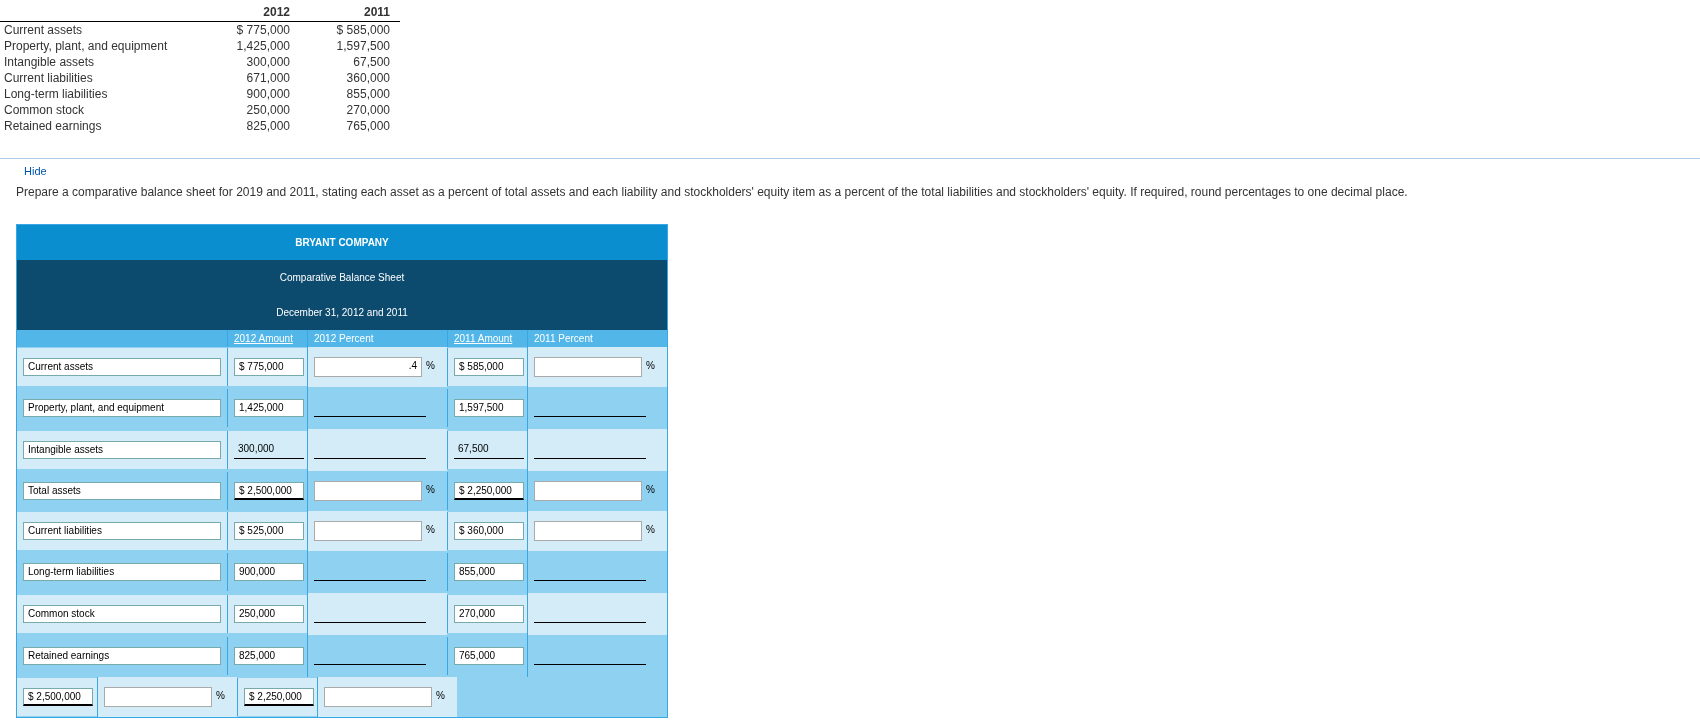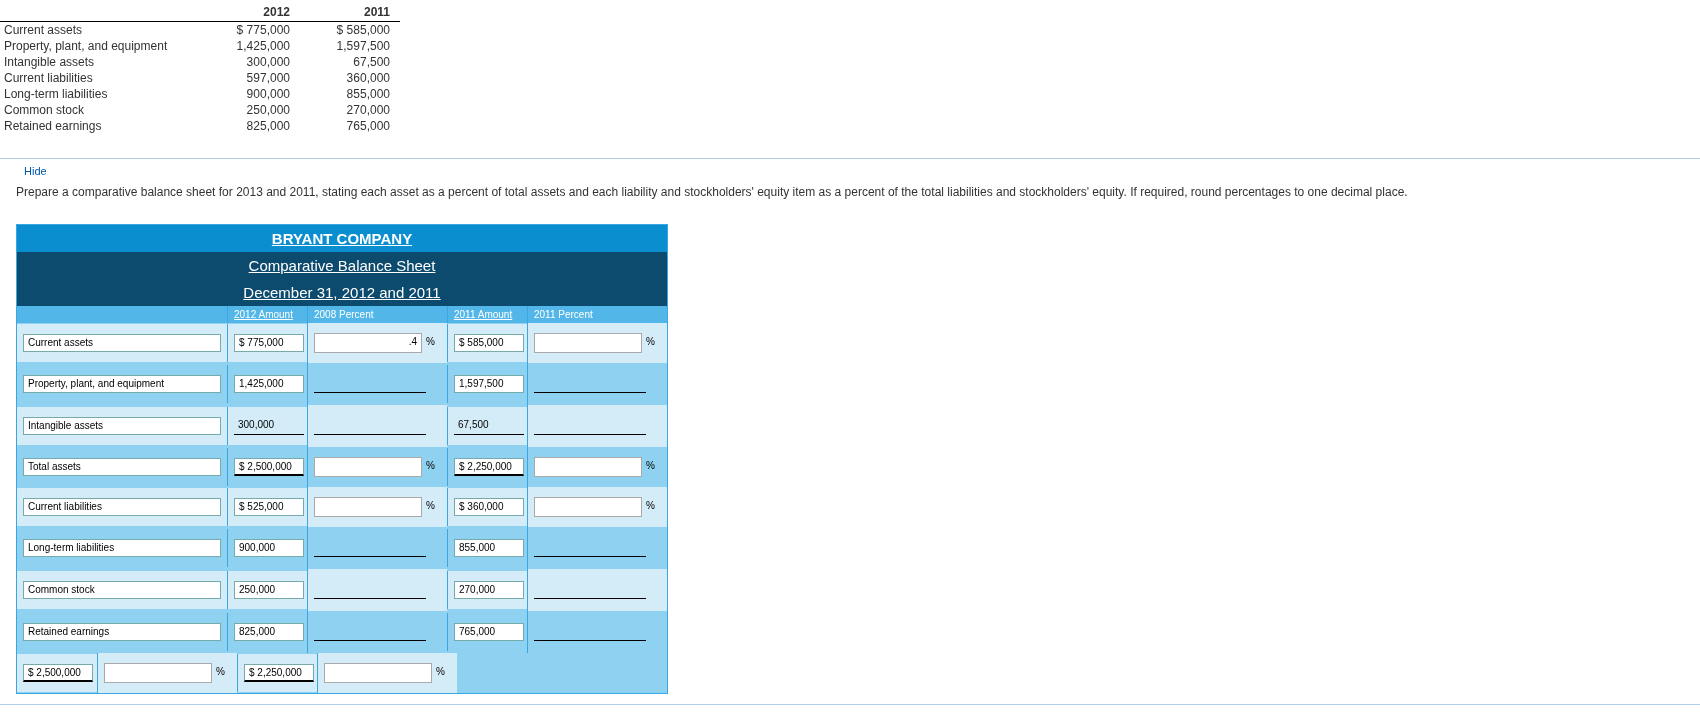--- a/index.html
+++ b/index.html
@@ -58,23 +58,22 @@
     margin-left:16px;
     border:1px solid #3aa7e5;
     display:inline-block;
     background:#8ed1f0;
   }
   .ws-head {
     background:#0a8ecf;
     color:#fff;
     font-weight:bold;
     text-align:center;
-    font-size:15px;
-    padding:5px 0;
-    text-decoration:underline;
+    font-size:10px;
+    padding:12px 0;
   }
   .ws-head.sub { font-weight:normal; background:#0c4a6e;}
   .col-row { display:flex; }
   .cell {
     padding:3px 6px;
     font-size:10px;
     color:#fff;
     text-align:left;
   }
   .chdr {
@@ -167,21 +166,21 @@
           <td class="col">1,425,000</td>
           <td class="col">1,597,500</td>
         </tr>
         <tr>
           <td class="lbl">Intangible assets</td>
           <td class="col">300,000</td>
           <td class="col">67,500</td>
         </tr>
         <tr>
           <td class="lbl">Current liabilities</td>
-          <td class="col">597,000</td>
+          <td class="col">671,000</td>
           <td class="col">360,000</td>
         </tr>
         <tr>
           <td class="lbl">Long-term liabilities</td>
           <td class="col">900,000</td>
           <td class="col">855,000</td>
         </tr>
         <tr>
           <td class="lbl">Common stock</td>
           <td class="col">250,000</td>
@@ -191,30 +190,30 @@
           <td class="lbl">Retained earnings</td>
           <td class="col">825,000</td>
           <td class="col">765,000</td>
         </tr>
       </tbody>
   </table>
 </div>
 
 <div class="divider-panel">
   <span class="hide-link">Hide</span>
-  <div class="instruction">Prepare a comparative balance sheet for 2013 and 2011, stating each asset as a percent of total assets and each liability and stockholders' equity item as a percent of the total liabilities and stockholders' equity. If required, round percentages to one decimal place.</div>
+  <div class="instruction">Prepare a comparative balance sheet for 2019 and 2011, stating each asset as a percent of total assets and each liability and stockholders' equity item as a percent of the total liabilities and stockholders' equity. If required, round percentages to one decimal place.</div>
 
   <div class="worksheet">
     <div class="ws-head">BRYANT COMPANY</div>
     <div class="ws-head sub">Comparative Balance Sheet</div>
     <div class="ws-head sub">December 31, 2012 and 2011</div>
     <div class="col-row">
       <div class="cell chdr w-lbl"></div>
       <div class="cell chdr w-amt">2012 Amount</div>
-      <div class="cell chdr w-pct">2008 Percent</div>
+      <div class="cell chdr w-pct">2012 Percent</div>
       <div class="cell chdr w-amt">2011 Amount</div>
       <div class="cell chdr w-pct">2011 Percent</div>
     </div>
     <div id="ws-body">
         <div class="body-row">
           <div class="bcell w-lbl alt0"><span class="rowlbl">Current assets</span></div>
           <div class="bcell w-amt alt0"><span class="amtbox">$ 775,000</span></div>
           <div class="bcell w-pct alt0"><span class="pctbox">.4</span><span class="pctunit">%</span></div>
           <div class="bcell w-amt alt0"><span class="amtbox">$ 585,000</span></div>
           <div class="bcell w-pct alt0"><span class="pctbox"></span><span class="pctunit">%</span></div>

